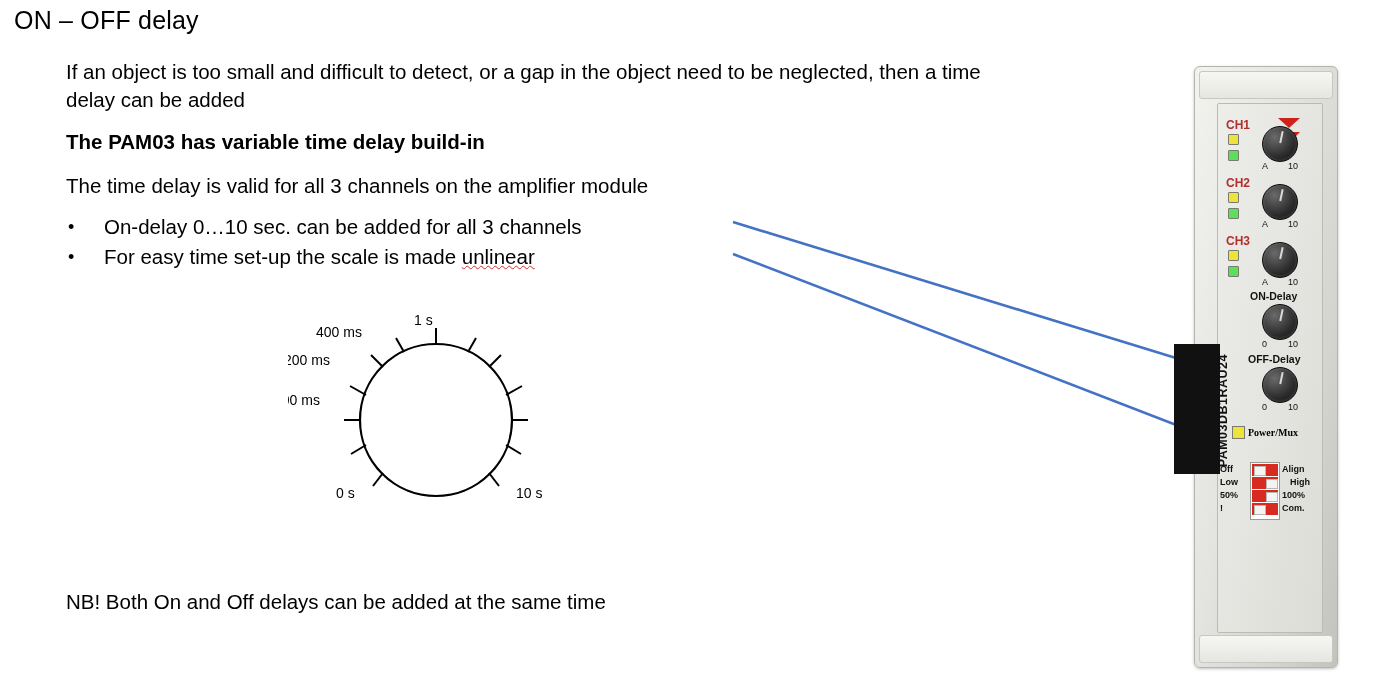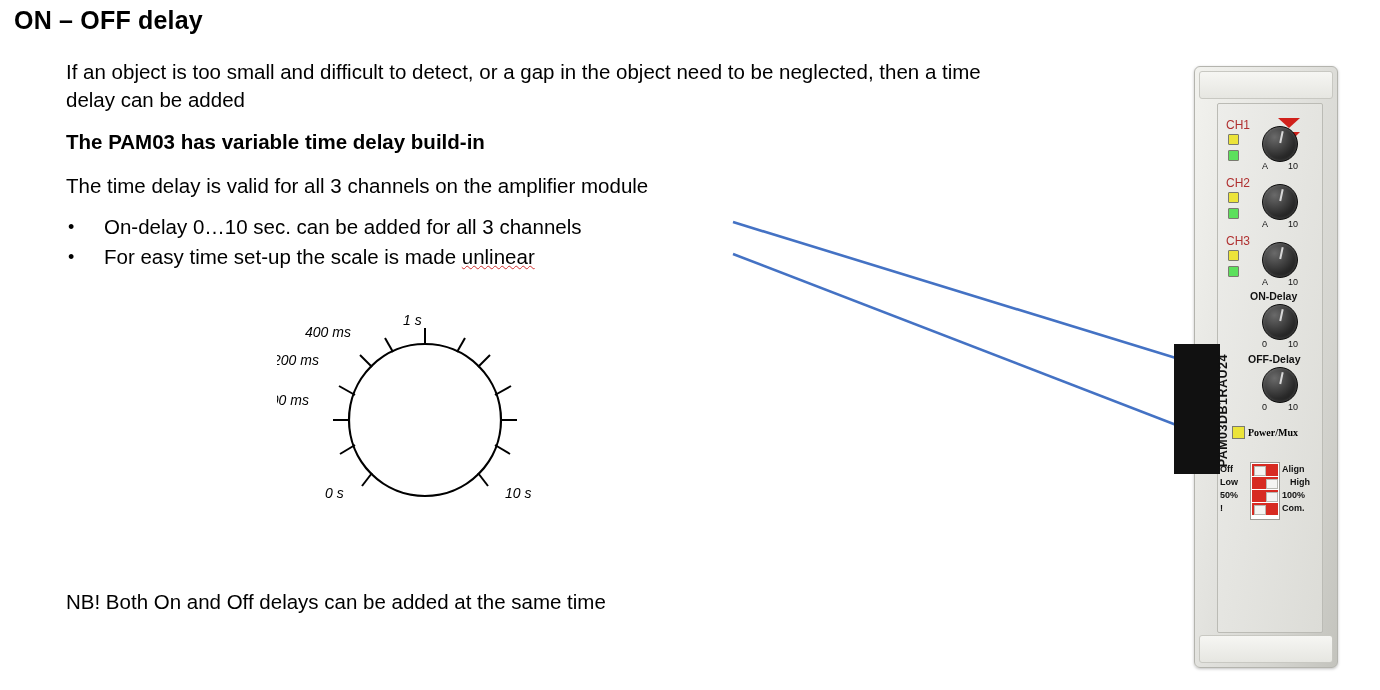--- a/index.html
+++ b/index.html
@@ -15,21 +15,21 @@
     font-family: "Liberation Sans", sans-serif;
     color: #000000;
   }
 
   
   .slide-title {
     position: absolute;
     left: 14px;
     top: 6px;
     font-size: 25px;
-    font-weight: bold;
+    font-weight: normal;
     letter-spacing: 0.2px;
   }
 
   
   .body-block {
     position: absolute;
     left: 66px;
     top: 58px;
     width: 960px;
   }
@@ -69,25 +69,24 @@
   .nb-note {
     position: absolute;
     left: 66px;
     top: 590px;
     font-size: 20.5px;
   }
 
   
   .dial-wrap {
     position: absolute;
-    left: 277px;
+    left: 288px;
     top: 312px;
     width: 300px;
     height: 200px;
-    font-style: italic;
   }
   .dial-wrap svg { display: block; }
   .dial-label {
     font-family: "Liberation Sans", sans-serif;
     font-size: 14px;
     fill: #000;
   }
 
   
   .arrows {
@@ -151,21 +150,21 @@
     font-weight: bold;
     letter-spacing: .5px;
     writing-mode: vertical-rl;
     transform: rotate(180deg);
     color: #111;
   }
 
   .ch-label {
     position: absolute;
     font-size: 12px;
-    font-weight: normal;
+    font-weight: bold;
     color: #b03030;
   }
   .knob-label {
     position: absolute;
     font-size: 10.5px;
     font-weight: bold;
     color: #111;
   }
   .scale-min, .scale-max {
     position: absolute;

